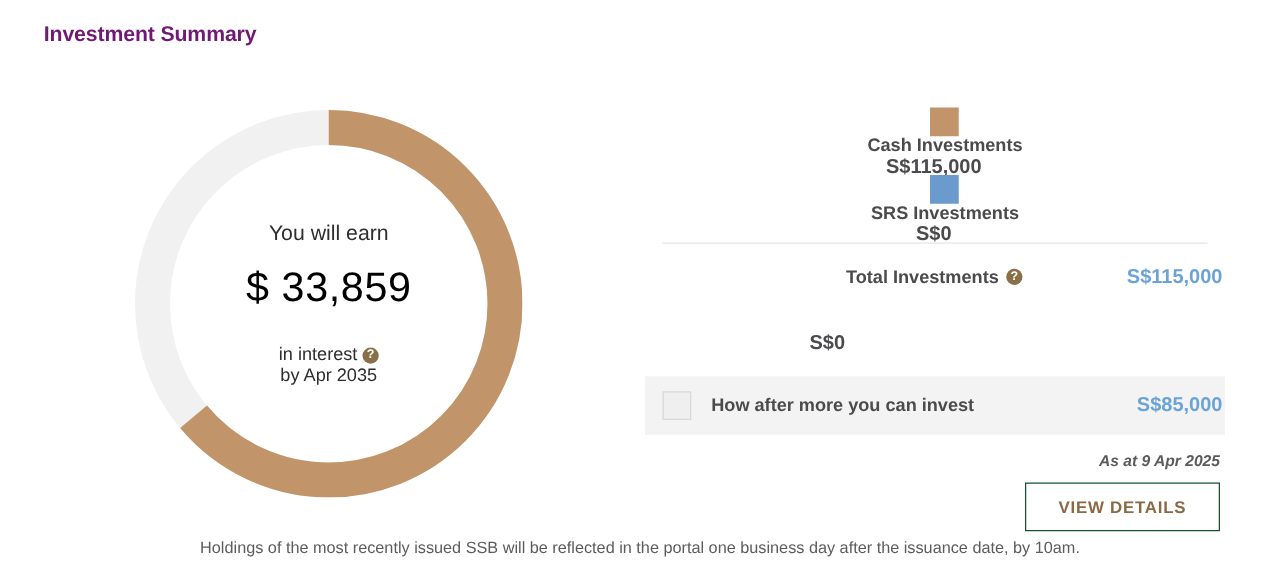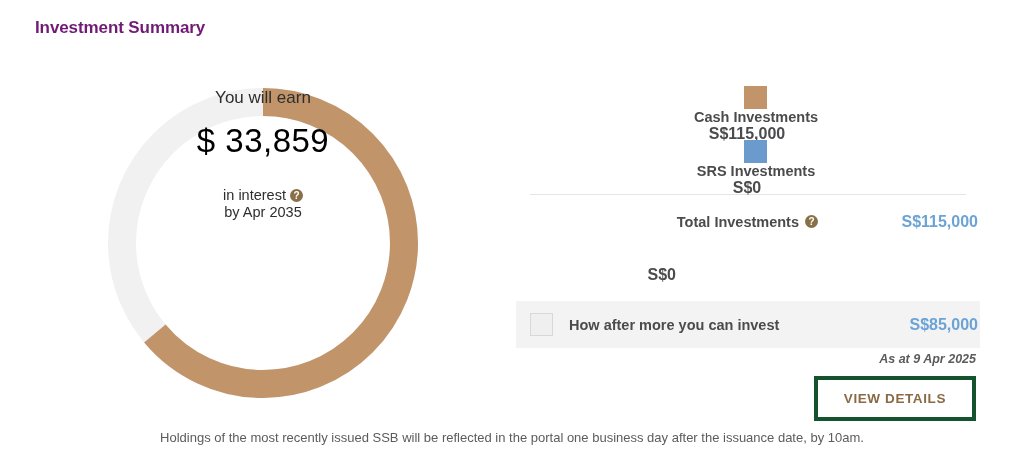--- a/index.html
+++ b/index.html
@@ -38,21 +38,21 @@
   #donut-svg { display: block; }
   #donut-center {
     position: absolute;
     left: 0;
     top: 0;
     width: 310px;
     height: 310px;
     display: flex;
     flex-direction: column;
     align-items: center;
-    justify-content: flex-start;
+    justify-content: center;
     text-align: center;
   }
   #donut-caption {
     font-size: 17px;
     color: #2e2e2e;
     margin-bottom: 14px;
   }
   #donut-amount {
     font-size: 33px;
     font-weight: normal;
@@ -156,37 +156,37 @@
   .value-dark { color: #4b4b4d; }
 
   #invest-more-row {
     background: #F3F3F3;
     display: flex;
     align-items: center;
     height: 47px;
   }
 
   #as-at-date {
-    margin-top: 4px;
+    margin-top: 14px;
     text-align: right;
     padding-right: 4px;
     font-size: 12.5px;
     font-style: italic;
     font-weight: bold;
     color: #5c5c5c;
   }
 
   #view-details-wrap {
     margin-top: 10px;
     display: flex;
     justify-content: flex-end;
     padding-right: 4px;
   }
   #view-details-button {
-    border: 4px solid #14532d;
+    border: 1px solid #14532d;
     background: #ffffff;
     color: #8A6A45;
     font-family: "Liberation Sans", sans-serif;
     font-size: 13.5px;
     font-weight: bold;
     letter-spacing: 0.6px;
     padding: 11px 26px;
     cursor: pointer;
   }
 

